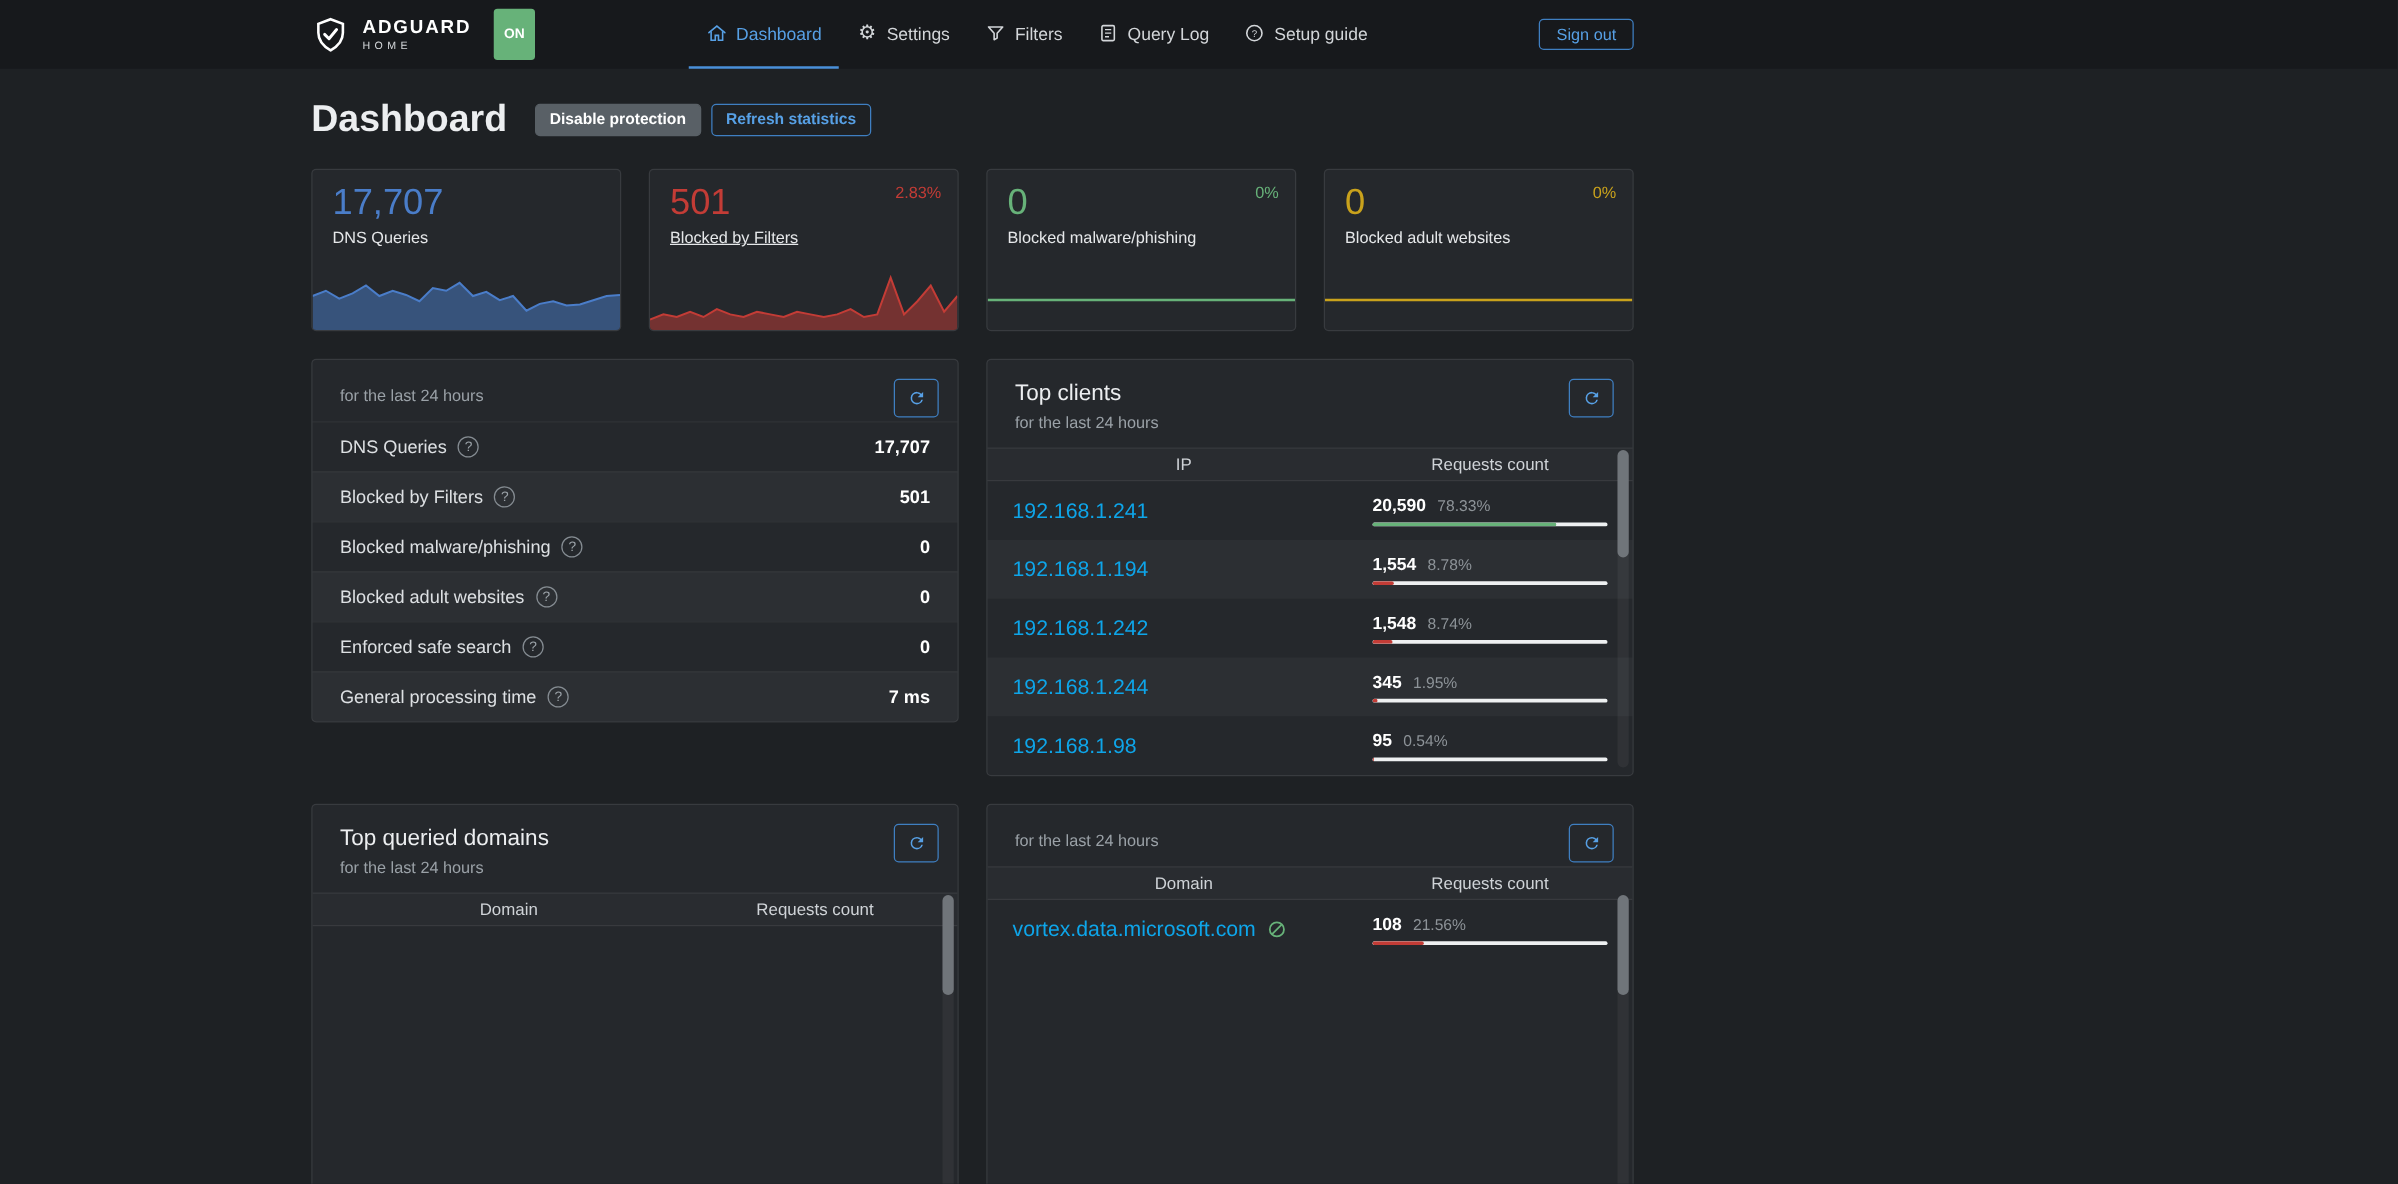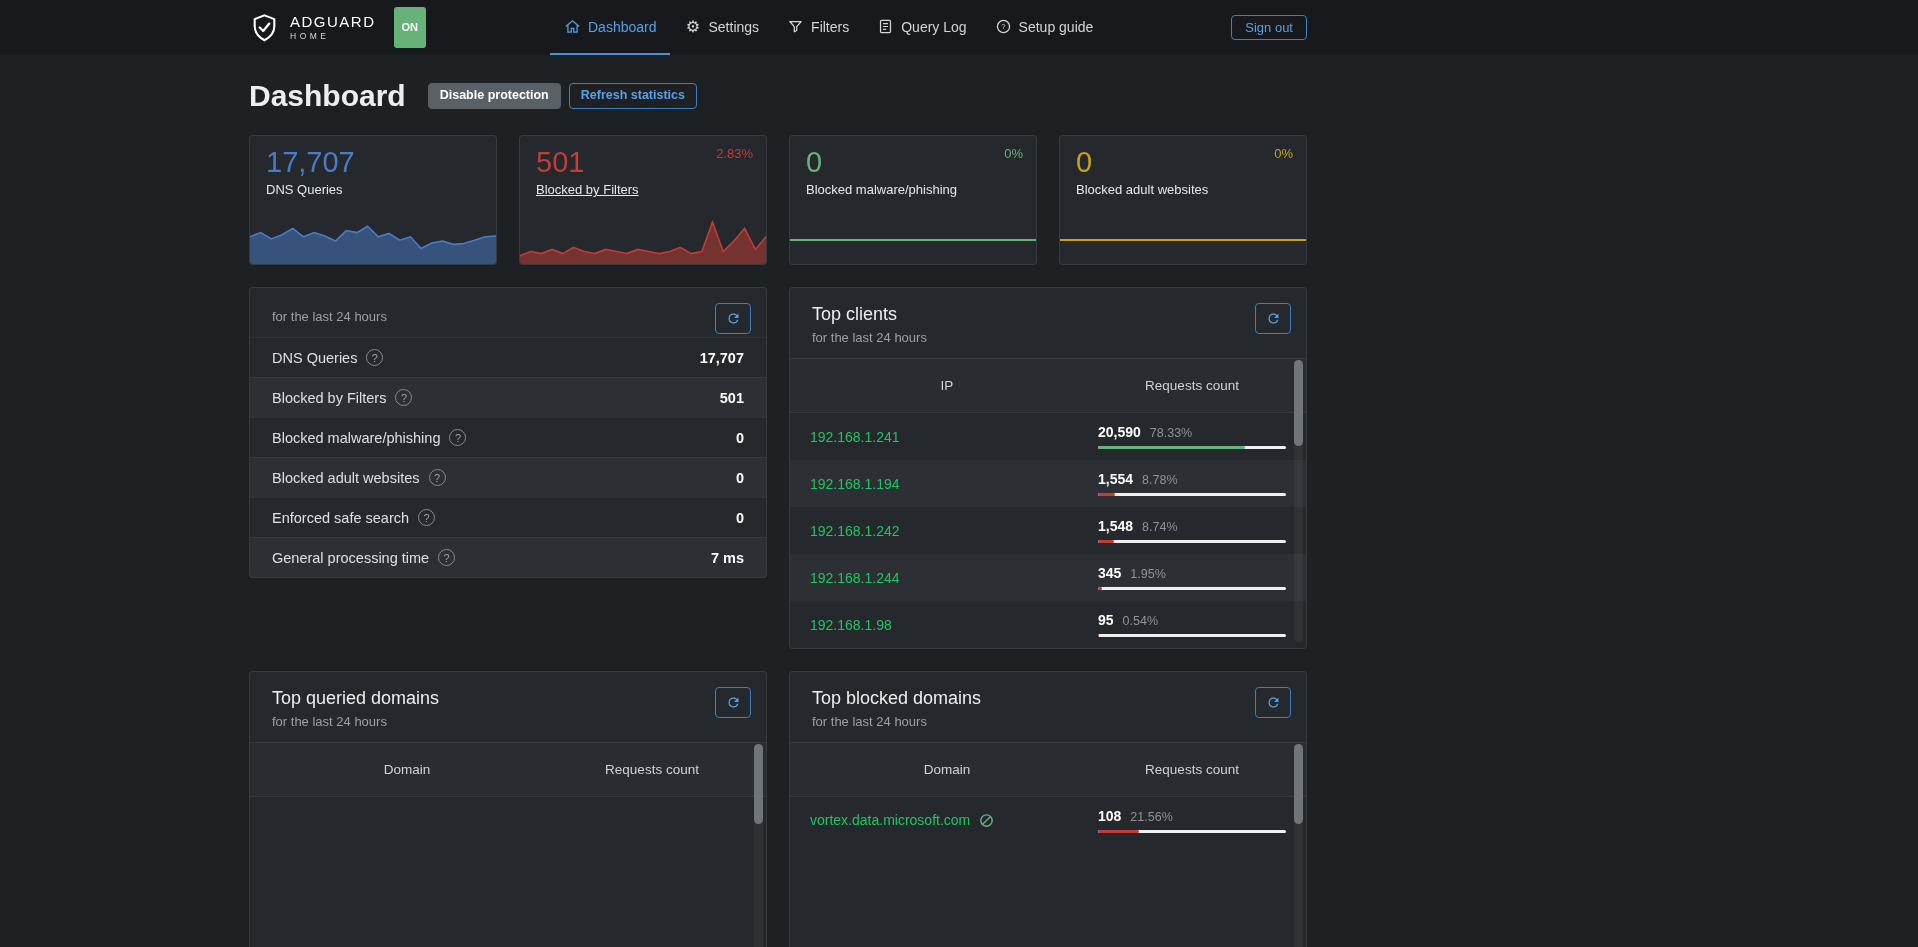--- a/index.html
+++ b/index.html
@@ -11,21 +11,21 @@
     font-size:14px;
   }
   .container{width:1058px;margin-left:249px}
 
   
   .navbar{height:55px;background:#17191c}
   .nav-inner{display:flex;align-items:center;height:100%}
   .brand{display:flex;align-items:center;gap:10px;cursor:pointer}
   .logo-svg{width:31px;height:34px;flex:0 0 auto}
   .brand-text{display:flex;flex-direction:column;line-height:1}
-  .brand-name{font-size:15px;font-weight:400;letter-spacing:1.5px;color:#fff}
+  .brand-name{font-size:15px;font-weight:700;letter-spacing:1.5px;color:#fff}
   .brand-sub{font-size:8.5px;letter-spacing:3.5px;color:#d6d9dc;margin-top:3px}
   .on-badge{background:#67b279;color:#fff;font-size:11px;font-weight:700;
     padding:15px 8px;border-radius:3px;margin-left:8px;line-height:1}
   .nav-links{display:flex;margin:0 auto;padding:0;height:100%}
   .nav-item{display:flex;align-items:center;gap:7px;padding:0 14px;height:100%;
     color:#d3d6d9;font-size:14px;text-decoration:none;cursor:pointer;
     border-bottom:2px solid transparent}
   .nav-item.active{color:#57a0e5;border-bottom-color:#4a90d9}
   .nav-ic{display:inline-flex;width:17px;height:17px;align-items:center;justify-content:center}
   .nav-ic svg{width:100%;height:100%}
@@ -67,28 +67,28 @@
   .gs-row{display:flex;justify-content:space-between;align-items:center;
     padding:11px 22px;border-top:1px solid rgba(255,255,255,.05);font-size:14.5px}
   .gs-row.striped{background:rgba(255,255,255,.035)}
   .gs-label{display:flex;align-items:center;gap:9px;color:#dde0e3}
   .q-icon{width:17px;height:17px;border:1px solid #858c92;border-radius:50%;
     color:#9aa1a7;font-size:11px;display:inline-flex;align-items:center;
     justify-content:center;cursor:pointer;flex:0 0 auto}
   .gs-value{font-weight:700;color:#fff}
 
   
-  .t-head{display:grid;grid-template-columns:1fr 188px;column-gap:14px;padding:19px 20px;
+  .t-head{display:grid;grid-template-columns:1fr 188px;column-gap:14px;padding:5px 20px;
     border-top:1px solid rgba(255,255,255,.07);border-bottom:1px solid rgba(255,255,255,.07);
     background:rgba(255,255,255,.02);font-size:13.5px;color:#cfd3d7}
   .t-head .th{text-align:center}
   .t-row{display:grid;grid-template-columns:1fr 188px;column-gap:14px;
     padding:11px 20px;align-items:center}
   .t-row.striped{background:rgba(255,255,255,.035)}
-  .t-name{font-size:14px;color:#22c55e;display:flex;align-items:flex-start;gap:8px;cursor:pointer}
+  .t-name{font-size:17px;color:#0ea5e9;display:flex;align-items:center;gap:8px;cursor:pointer}
   .t-count{font-weight:700;font-size:14px;color:#fff}
   .t-pct{font-size:12.5px;color:#8d9398;margin-left:9px}
   .t-bar{height:3px;background:#eef0f1;border-radius:2px;margin-top:6px;overflow:hidden}
   .t-fill{display:block;height:100%;border-radius:2px}
   .tracker-icon{width:17px;height:17px;flex:0 0 auto}
 
   
   .vscroll{position:absolute;right:3px;width:9px;background:rgba(255,255,255,.05);border-radius:5px}
   .vscroll-thumb{width:100%;background:#70757a;border-radius:5px;cursor:pointer}
 </style>
@@ -343,21 +343,20 @@
             <div class="th">Domain</div>
             <div class="th">Requests count</div>
           </div>
         </div>
         <div class="vscroll" style="top:72px;height:240px;">
           <div class="vscroll-thumb" style="height:80px"></div>
         </div>
       </section>
       <section class="card panel panel-tall">
         <div class="panel-head">
-          <h2 class="panel-title">Top blocked domains</h2>
           <div class="panel-sub">for the last 24 hours</div>
           <button class="refresh-btn">
             <svg viewBox="0 0 24 24">
               <path d="M17.65 6.35A7.95 7.95 0 0 0 12 4a8 8 0 1 0 7.73 10h-2.08A6 6 0 1 1 12 6c1.66 0 3.14.69 4.22 1.78L13 11h7V4l-2.35 2.35z" fill="currentColor"></path>
             </svg>
           </button>
         </div>
         <div class="panel-body">
           <div class="t-head">
             <div class="th">Domain</div>

